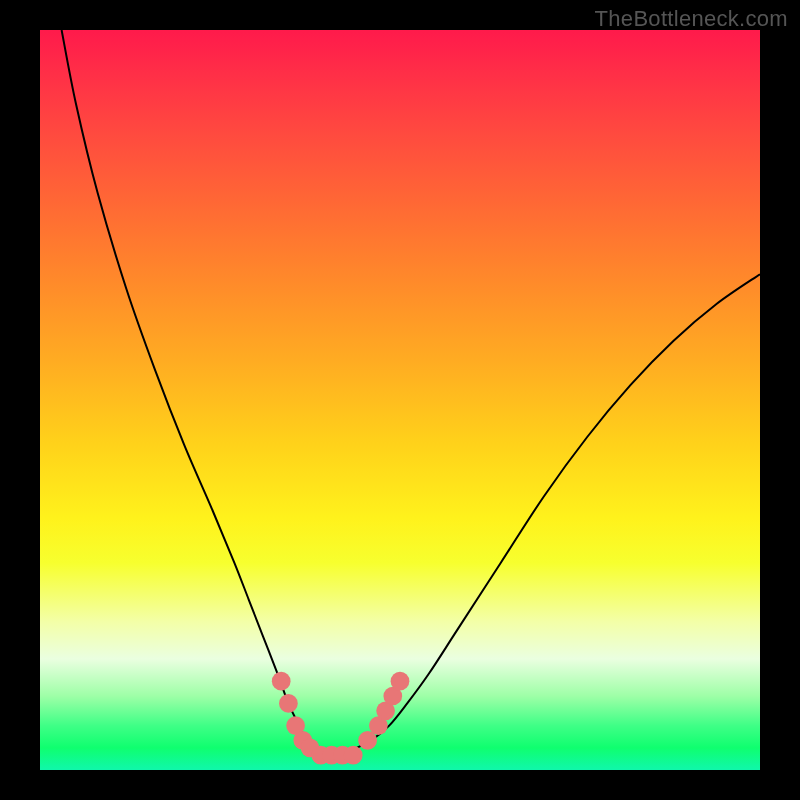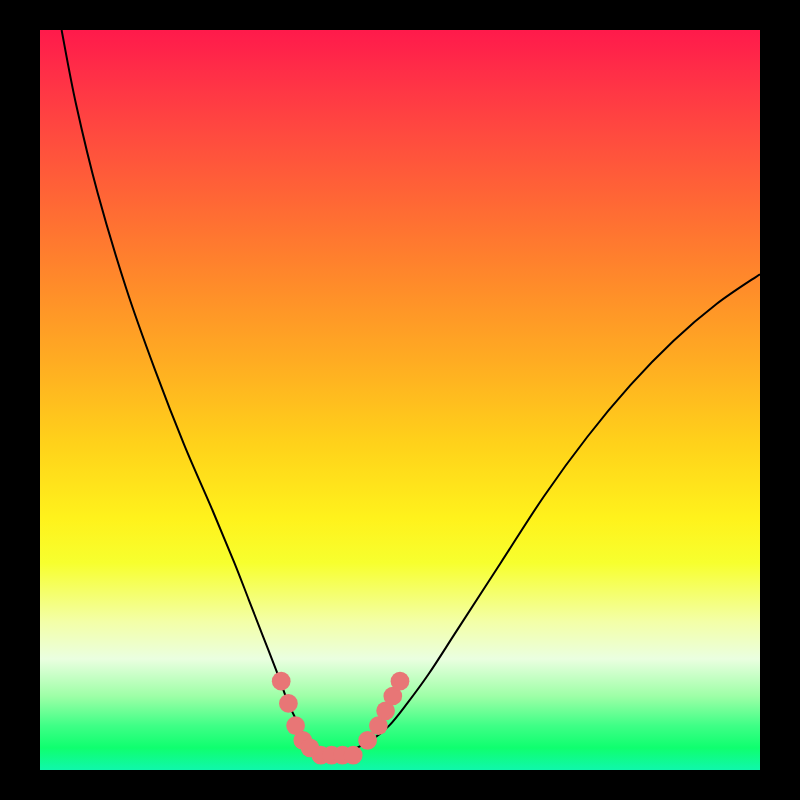--- a/index.html
+++ b/index.html
@@ -55,20 +55,21 @@
     left: 0;
     top: 0;
     width: 720px;
     height: 740px;
   }
 </style>
 </head>
 <body>
 
 <div class="frame">
+  <div class="watermark">TheBottleneck.com</div>
   <div class="plot-area">
     <svg class="curve" viewBox="0 0 720 740" preserveAspectRatio="none">
       <g id="curve-group">
           <path d="M 21.599999999999998 0 C 24 12.333333333333334, 30 46.866666666666674, 36 74 C 42 101.13333333333333, 49.2 131.9666666666666, 57.6 162.79999999999995 C 66 193.6333333333333, 76.8 229.4, 86.39999999999999 259 C 95.99999999999999 288.6, 105.6 314.5, 115.2 340.4 C 124.80000000000001 366.29999999999995, 134.4 390.96666666666664, 144 414.4 C 153.6 437.8333333333333, 164.39999999999998 461.26666666666665, 172.79999999999998 481 C 181.2 500.73333333333335, 188.4 518, 194.4 532.8 C 200.4 547.5999999999999, 204 557.4666666666666, 208.79999999999998 569.8 C 213.59999999999997 582.1333333333333, 218.39999999999998 594.4666666666666, 223.2 606.8 C 228 619.1333333333333, 233.40000000000003 632.6999999999999, 237.60000000000002 643.8 C 241.8 654.9, 244.79999999999998 664.7666666666667, 248.39999999999998 673.4 C 251.99999999999997 682.0333333333333, 256.2 689.4333333333334, 259.2 695.6 C 262.2 701.7666666666667, 264 706.7, 266.4 710.4 C 268.79999999999995 714.0999999999999, 270 715.3333333333333, 273.6 717.8 C 277.20000000000005 720.2666666666667, 283.2 723.9666666666667, 288 725.2 C 292.8 726.4333333333334, 297.59999999999997 726.4333333333334, 302.4 725.2 C 307.2 723.9666666666667, 312 720.2666666666667, 316.8 717.8 C 321.6 715.3333333333333, 325.8 714.0999999999999, 331.2 710.4 C 336.59999999999997 706.7, 343.2 701.7666666666667, 349.2 695.6 C 355.2 689.4333333333334, 360.59999999999997 682.0333333333333, 367.2 673.4 C 373.8 664.7666666666667, 380.40000000000003 656.1333333333333, 388.8 643.8 C 397.2 631.4666666666666, 405.59999999999997 617.9, 417.59999999999997 599.4 C 429.59999999999997 580.9, 446.40000000000003 555, 460.8 532.8 C 475.2 510.59999999999997, 489.5999999999999 487.16666666666663, 503.99999999999994 466.2 C 518.4 445.23333333333335, 532.8000000000001 425.5, 547.2 407 C 561.6 388.5, 576 371.23333333333335, 590.4 355.2 C 604.8 339.16666666666663, 619.2 324.3666666666667, 633.6 310.8 C 648 297.23333333333335, 662.4 284.90000000000003, 676.8 273.8 C 691.1999999999999 262.7, 712.8 249.13333333333333, 720 244.2" fill="none" stroke="#000000" stroke-width="2"></path>
         </g>
       <g id="marker-group">
           <circle cx="241.20000000000002" cy="651.2" r="9.360000000000001" fill="#e87676"></circle>
           <circle cx="248.39999999999998" cy="673.4" r="9.360000000000001" fill="#e87676"></circle>
           <circle cx="255.6" cy="695.6" r="9.360000000000001" fill="#e87676"></circle>
           <circle cx="262.8" cy="710.4" r="9.360000000000001" fill="#e87676"></circle>

